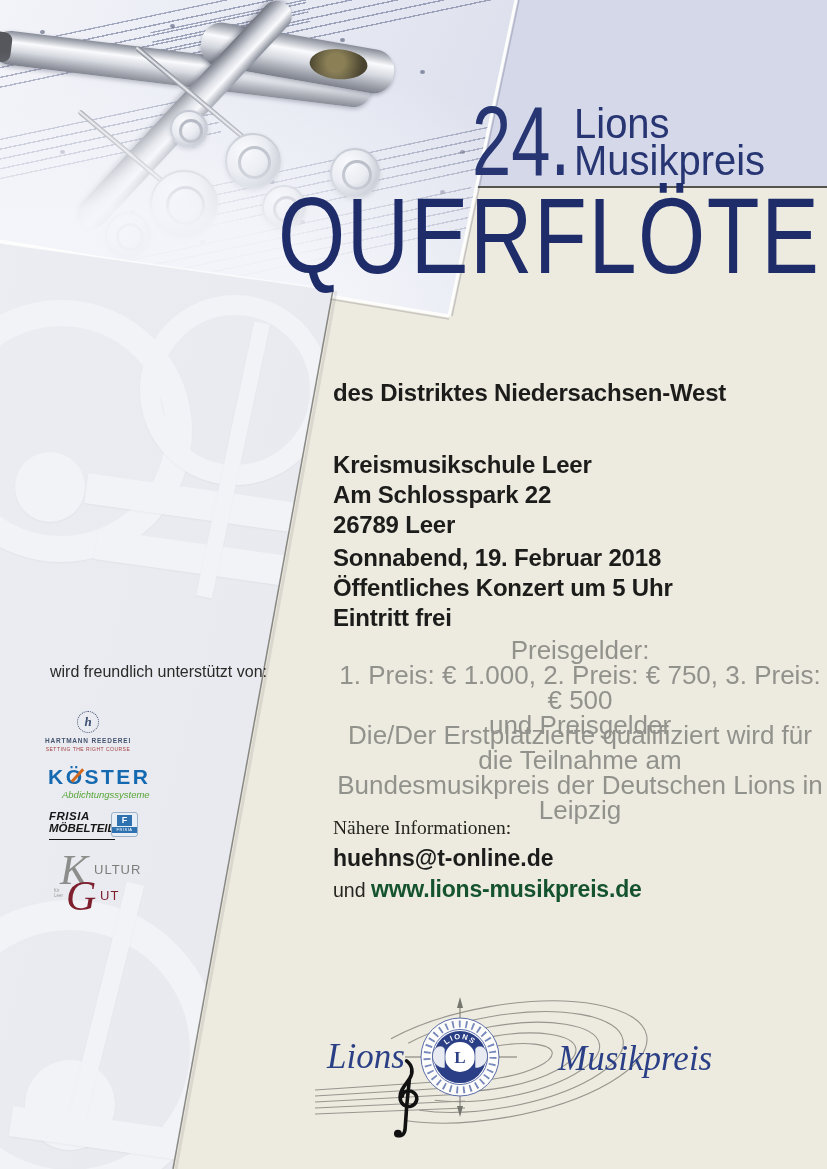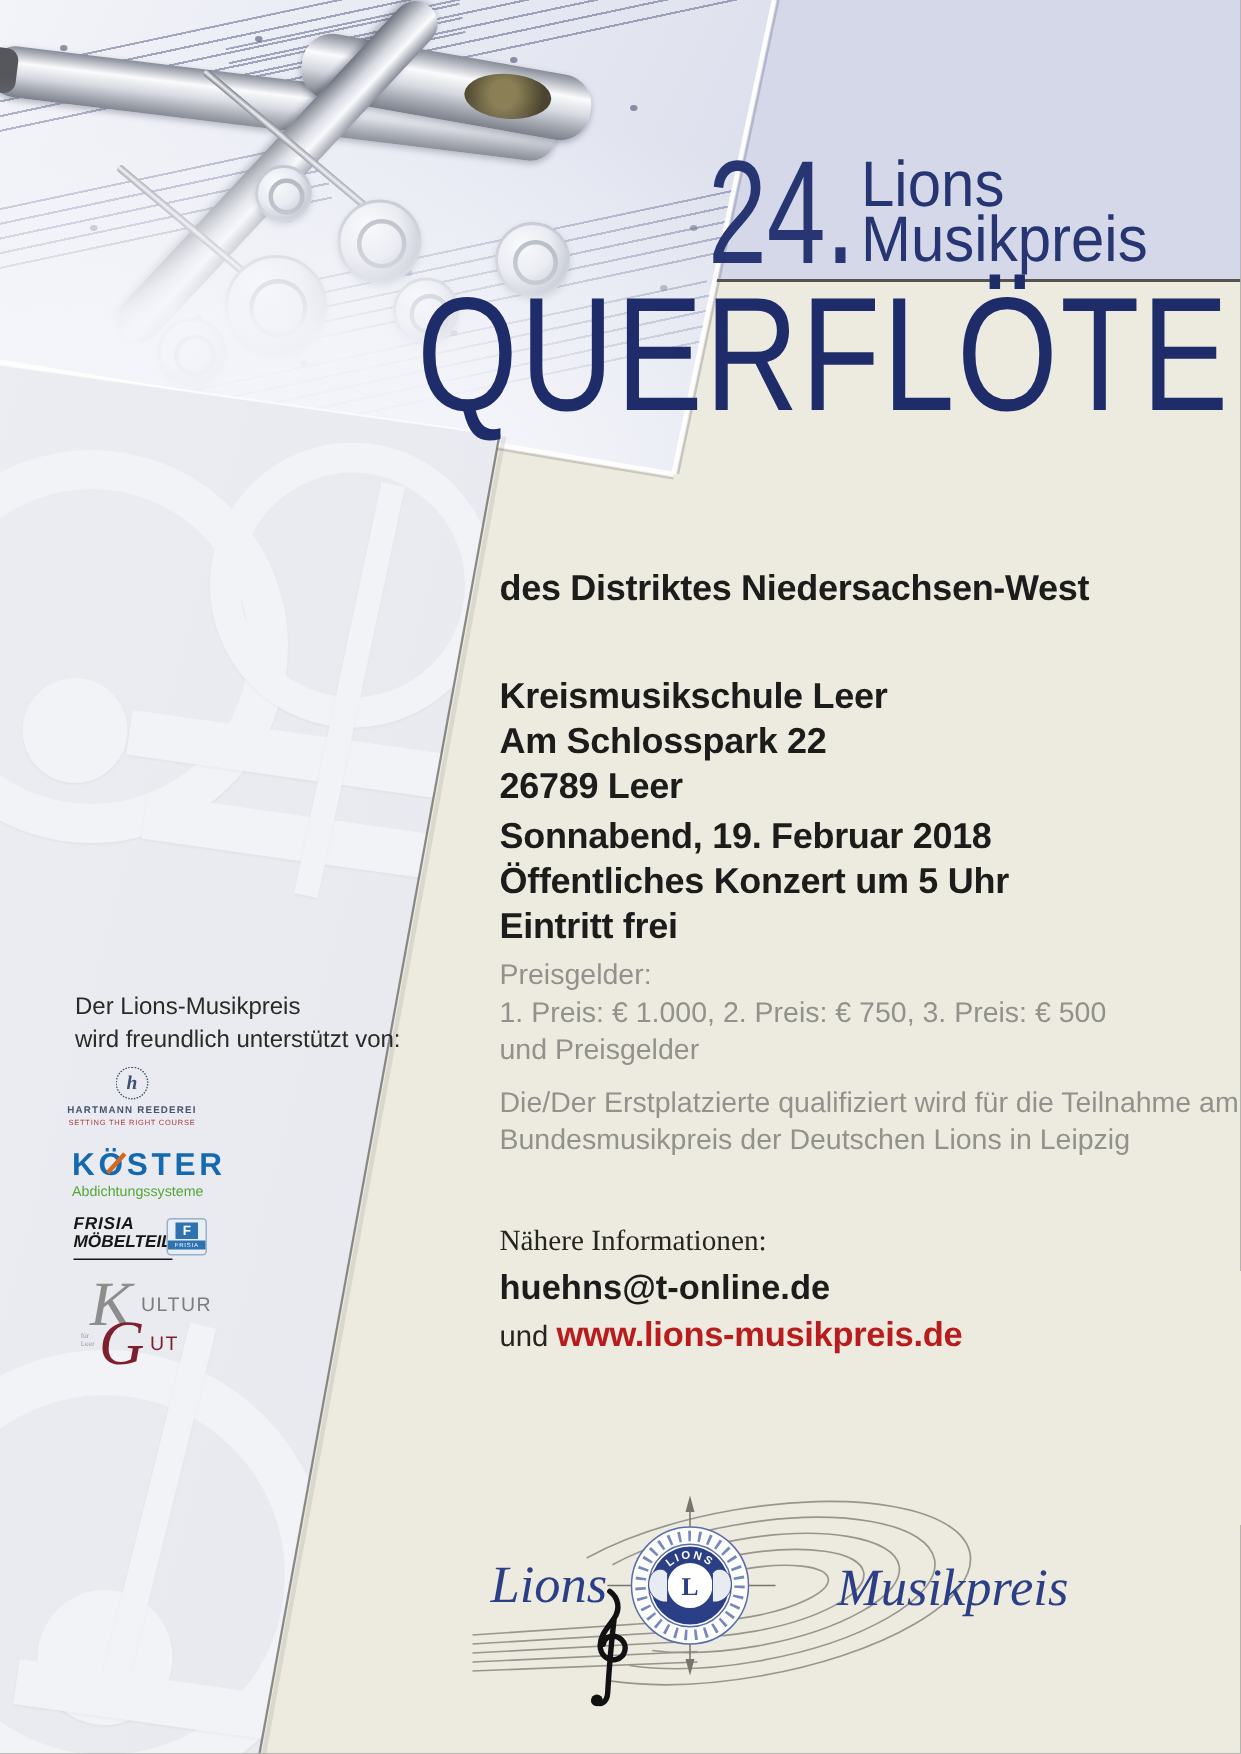--- a/index.html
+++ b/index.html
@@ -49,41 +49,41 @@
            transform:scaleX(.93);transform-origin:0 0;}
   .instrument{left:278px;top:182px;z-index:7;color:#1e2c6a;font-size:108px;line-height:1;
            letter-spacing:2px;transform:scaleX(.80);transform-origin:0 0;white-space:nowrap;}
 
   
   .main{z-index:7;color:#1c1c1a;}
   .h-bold{font-weight:bold;font-size:24px;line-height:30px;letter-spacing:-.2px;}
   .subtitle{left:333px;top:378px;}
   .venue{left:333px;top:450px;}
   .event{left:333px;top:543px;}
-  .graytxt{color:#92928c;font-size:19px;line-height:25px;}
+  .graytxt{color:#92928c;font-size:26px;line-height:25px;text-align:center;}
   .prizes{left:333px;top:638px;}
   .qualif{left:333px;top:723px;}
   .contact-h{left:333px;top:817px;font-size:19.5px;color:#25251f;font-family:Liberation Serif, serif;}
   .contact-mail{left:333px;top:845px;font-weight:bold;font-size:23px;}
   .contact-web{left:333px;top:876px;font-size:19.5px;color:#25251f;}
-  .contact-web b{font-size:23px;color:#b91c1c;letter-spacing:-.2px;text-align:right;}
+  .contact-web b{font-size:23px;color:#14532d;letter-spacing:-.2px;text-align:right;}
 
   
   .side{z-index:7;}
   .side-intro{left:50px;top:661px;font-size:16px;line-height:22px;color:#2a2a28;}
   .hartmann{left:40px;top:711px;width:96px;text-align:center;}
   .h-circle{width:20px;height:20px;margin:0 auto;border-radius:50%;border:1.5px dotted #3d4f72;
             color:#3d4f72;font-family:"Liberation Serif",serif;font-style:italic;font-weight:bold;
             font-size:13px;line-height:19px;}
   .h-name{margin-top:4px;font-size:6.5px;letter-spacing:.8px;color:#44546f;font-weight:bold;}
   .h-slogan{margin-top:2px;font-size:5px;letter-spacing:.5px;color:#a23d3f;}
   .koester{left:48px;top:765px;}
   .k-name{font-size:21px;font-weight:bold;letter-spacing:2.5px;color:#1469b0;}
   .k-slash{position:absolute;left:21px;top:9px;width:17px;height:3px;background:#d2691e;transform:rotate(-48deg);}
-  .k-tag{font-size:9.5px;color:#56a636;}
+  .k-tag{margin-left:14px;font-size:9.5px;font-style:italic;color:#56a636;}
   .frisia{left:49px;top:811px;color:#161616;}
   .f-l1{font-size:11.5px;font-weight:bold;font-style:italic;letter-spacing:.5px;line-height:11px;}
   .f-l2{font-size:11.5px;font-weight:bold;font-style:italic;line-height:12px;border-bottom:1.5px solid #161616;
         padding-bottom:3px;width:66px;}
   .f-gmbh{font-size:5px;font-style:normal;}
   .f-badge{position:absolute;left:62px;top:1px;width:25px;height:23px;background:#e8eef5;
            border:1px solid #9ab0c6;border-radius:3px;text-align:center;}
   .f-mark{width:15px;height:11px;margin:2px auto 0;background:#2e72b0;color:#fff;font-size:9px;
           font-weight:bold;line-height:11px;}
   .f-band{margin-top:1px;height:6px;background:#2e72b0;color:#fff;font-size:4px;line-height:6px;letter-spacing:.5px;}
@@ -192,21 +192,20 @@
   </div>
 
   <div class="abs main contact-h">Nähere Informationen:</div>
   <div class="abs main contact-mail">huehns@t-online.de</div>
   <div class="abs main contact-web">
     <span>und</span>
     <b>www.lions-musikpreis.de</b>
   </div>
 
   <div class="abs side side-intro">
-    <div>Der Lions-Musikpreis</div>
     <div>wird freundlich unterstützt von:</div>
   </div>
 
   <div class="abs side hartmann">
     <div class="h-circle">h</div>
     <div class="h-name">HARTMANN REEDEREI</div>
     <div class="h-slogan">SETTING THE RIGHT COURSE</div>
   </div>
 
   <div class="abs side koester">

